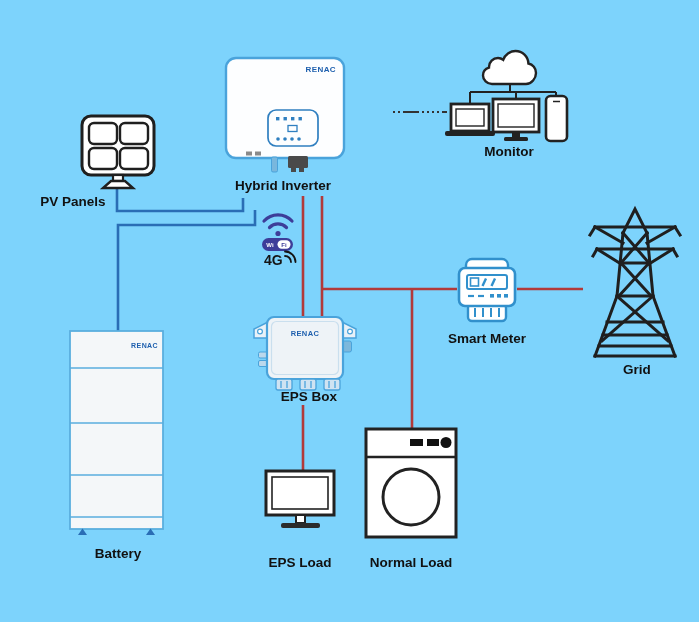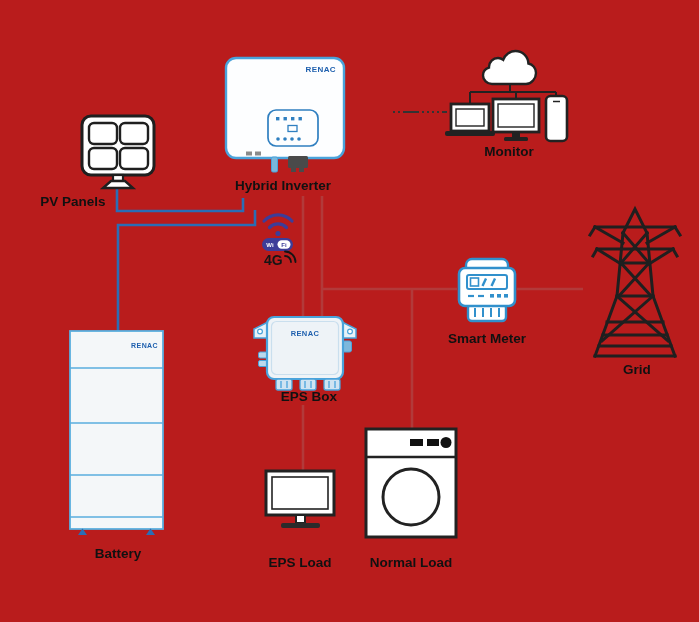--- a/index.html
+++ b/index.html
@@ -1,16 +1,16 @@
 <!DOCTYPE html>
 <html><head>
 <meta charset="utf-8">
 <style>
   html,body{margin:0;padding:0;background:#ffffff;}
-  .canvas{position:relative;width:699px;height:622px;background:#b91c1c;overflow:hidden;
+  .canvas{position:relative;width:699px;height:622px;background:#7dd3fc;overflow:hidden;
           font-family:"Liberation Sans",sans-serif;}
   svg{position:absolute;left:0;top:0;}
   text.node-label{font-family:"Liberation Sans",sans-serif;font-size:13.5px;font-weight:bold;fill:#111;}
   text.brand{font-family:"Liberation Sans",sans-serif;font-weight:bold;letter-spacing:.4px;}
   text.badge-txt{font-family:"Liberation Sans",sans-serif;font-size:6px;font-weight:bold;}
   text.g4{font-family:"Liberation Sans",sans-serif;font-size:14px;font-weight:bold;fill:#151515;}
 </style>
 </head>
 <body>
 

